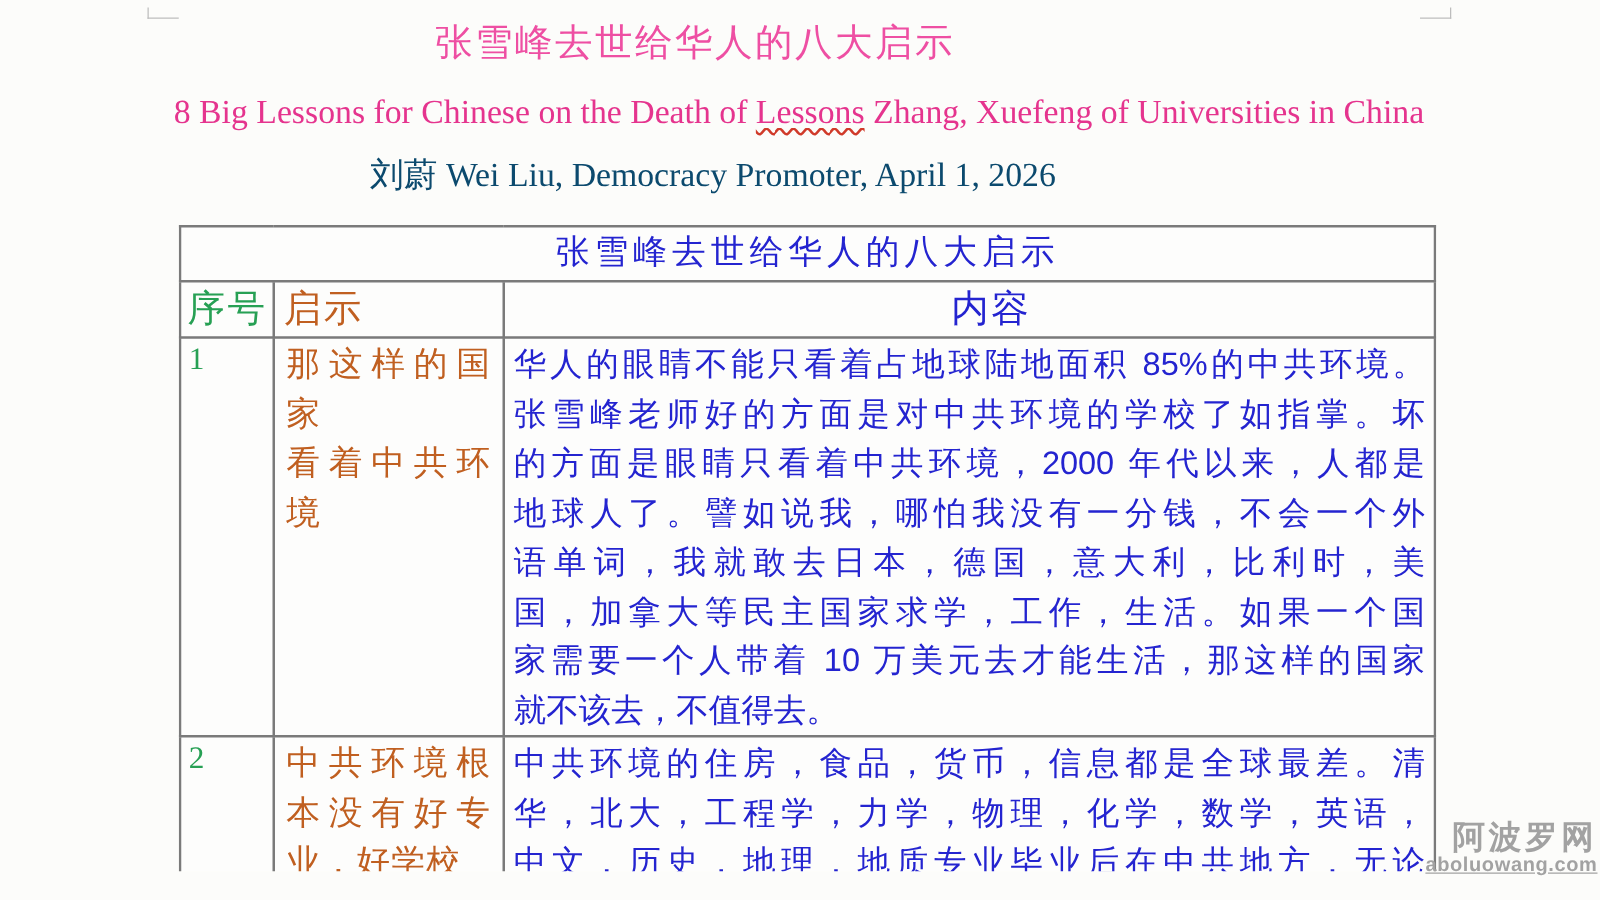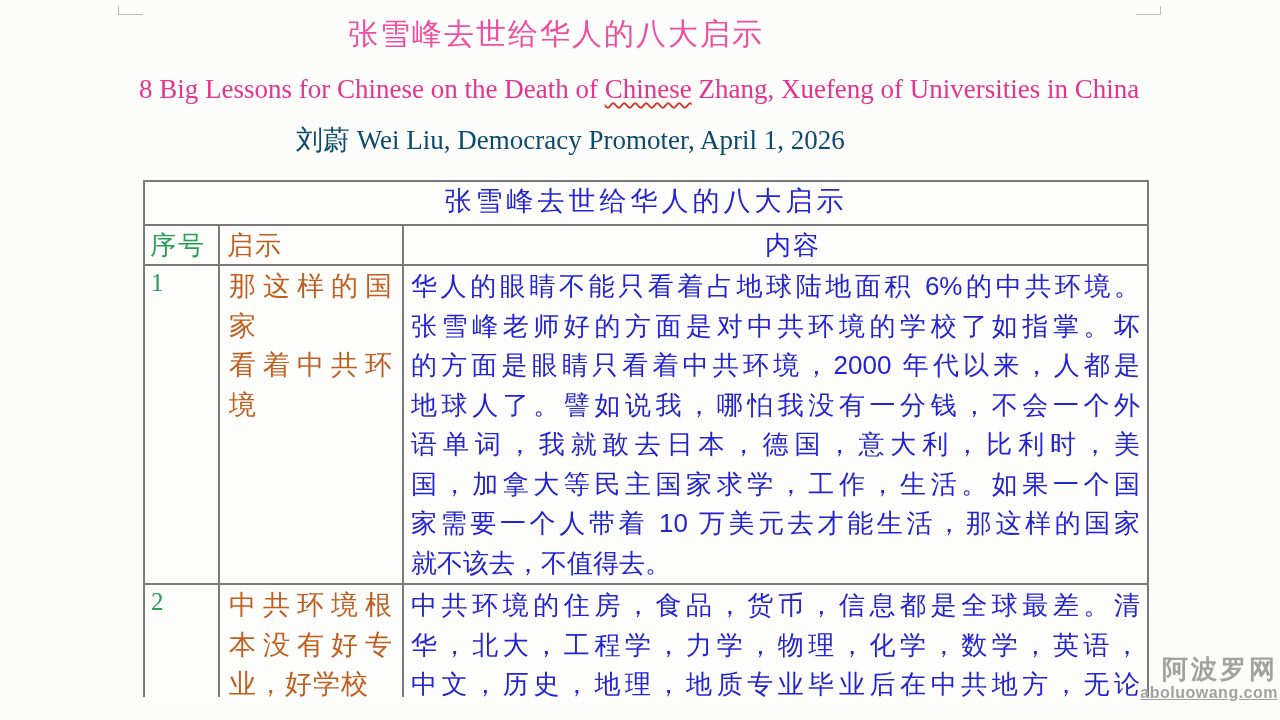--- a/index.html
+++ b/index.html
@@ -49,21 +49,21 @@
   }
   table.lessons td{
     border:2px solid #7a7a7a;
     vertical-align:top;
     overflow:hidden;
   }
   td.caption-cell{
     height:40px;vertical-align:middle;text-align:center;
     color:#2424d0;font-size:27px;letter-spacing:4px;
   }
-  tr.header-row td{height:36px;vertical-align:middle;font-size:26px;letter-spacing:2px;font-family:Liberation Mono, monospace;}
+  tr.header-row td{height:36px;vertical-align:middle;font-size:30px;letter-spacing:2px;font-family:Liberation Mono, monospace;}
   td.h-no{color:#27a054;padding:0 0 0 5px;}
   td.h-lesson{color:#c05f20;padding:0 0 0 7px;margin-top:16px;}
   td.h-content{color:#2424d0;text-align:center;padding-left:36px;}
   td.cell-no{
     font-family:"Liberation Serif","DejaVu Serif",serif;
     color:#27a054;font-size:25px;padding:3px 0 0 6px;
   }
   td.cell-lesson{
     color:#c05f20;font-size:27px;line-height:39.5px;
     padding:1px 9px 0 9px;letter-spacing:1px;
@@ -87,21 +87,21 @@
   .watermark .site-url{font-size:16px;font-weight:bold;letter-spacing:0.5px;text-decoration:underline;}
 </style>
 </head>
 <body>
 
 <div class="corner-mark left"></div>
 <div class="corner-mark right"></div>
 
 <div class="doc-title">张雪峰去世给华人的八大启示</div>
 
-<div class="doc-subtitle"><span>8 Big Lessons for Chinese on the Death of </span><span class="squiggle">Chinese</span><span> Zhang, Xuefeng of Universities in China</span></div>
+<div class="doc-subtitle"><span>8 Big Lessons for Chinese on the Death of </span><span class="squiggle">Lessons</span><span> Zhang, Xuefeng of Universities in China</span></div>
 
 <div class="doc-byline">刘蔚 Wei Liu, Democracy Promoter, April 1, 2026</div>
 
 <div class="table-clip">
   <table class="lessons">
     <colgroup>
         <col style="width:75px">
         <col style="width:184px">
         <col style="width:745px">
       </colgroup>
@@ -115,21 +115,21 @@
       <td class="h-content">内容</td>
     </tr>
     <tr class="row-1">
       <td class="cell-no">1</td>
       <td class="cell-lesson">
             <div class="jline">那这样的国家</div>
             <div class="jline">看着中共环</div>
             <div class="jline">境</div>
           </td>
       <td class="cell-content">
-            <div class="jline">华人的眼睛不能只看着占地球陆地面积 6%的中共环境。</div>
+            <div class="jline">华人的眼睛不能只看着占地球陆地面积 85%的中共环境。</div>
             <div class="jline">张雪峰老师好的方面是对中共环境的学校了如指掌。坏</div>
             <div class="jline">的方面是眼睛只看着中共环境，2000 年代以来，人都是</div>
             <div class="jline">地球人了。譬如说我，哪怕我没有一分钱，不会一个外</div>
             <div class="jline">语单词，我就敢去日本，德国，意大利，比利时，美</div>
             <div class="jline">国，加拿大等民主国家求学，工作，生活。如果一个国</div>
             <div class="jline">家需要一个人带着 10 万美元去才能生活，那这样的国家</div>
             <div class="jline">就不该去，不值得去。</div>
           </td>
     </tr>
     <tr class="row-2">

